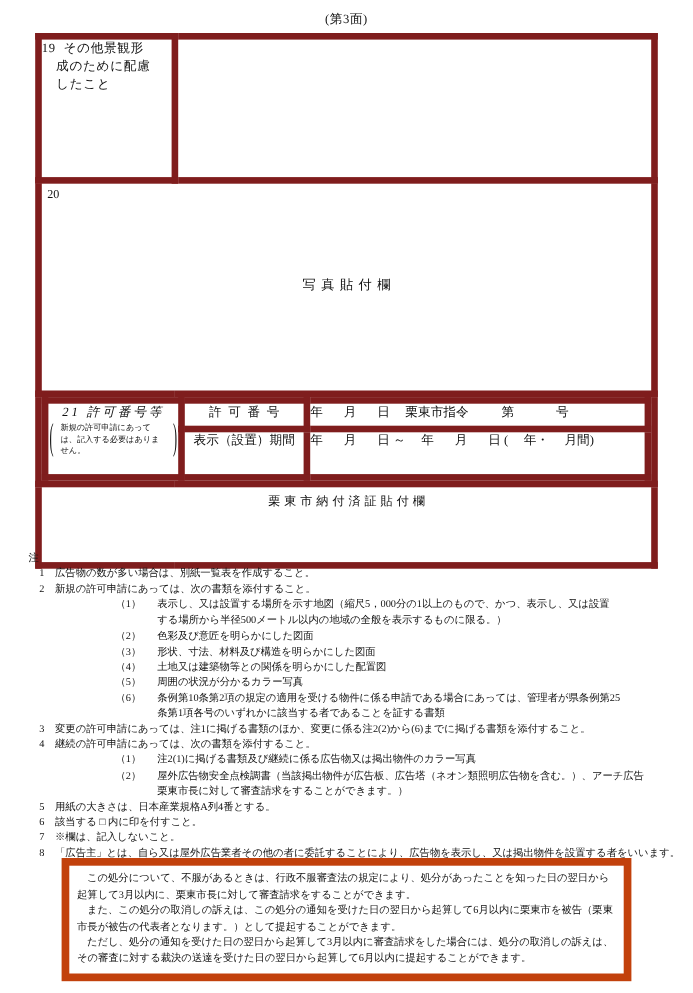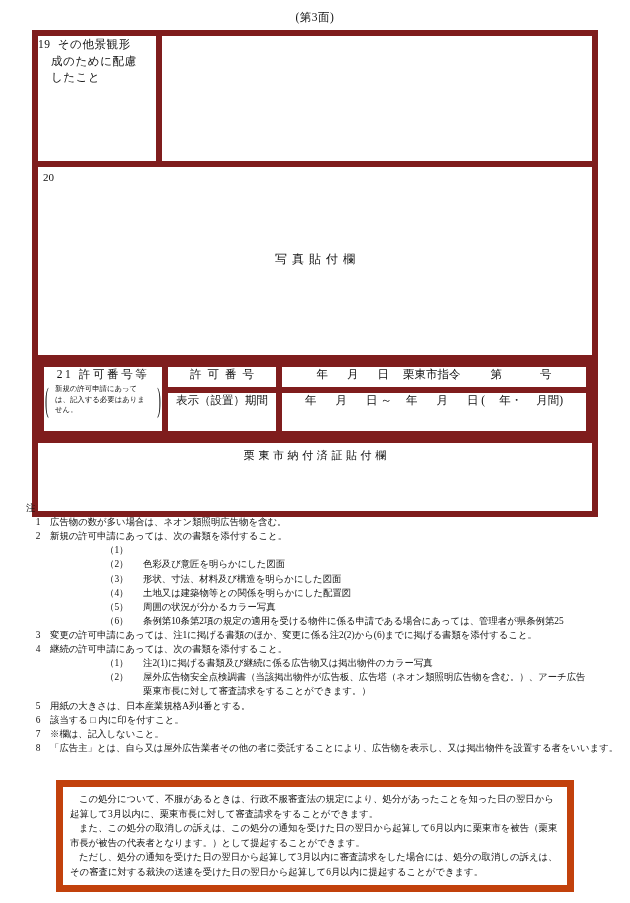--- a/index.html
+++ b/index.html
@@ -93,20 +93,21 @@
   .cell-21-label {
     width: 118px;
     padding: 3px 3px 4px 3px;
     vertical-align: top;
   }
   .label-21-title {
     font-size: 11.5px;
     letter-spacing: 2.6px;
     text-align: center;
     white-space: nowrap;
+    font-style: italic;
   }
   .label-21-note {
     position: relative;
     margin-top: 2px;
     padding: 0 11px;
     font-size: 7.4px;
     line-height: 1.42;
     text-align: left;
   }
   .label-21-note .paren {
@@ -123,21 +124,20 @@
     width: 108px;
     font-size: 11.5px;
     text-align: center;
     white-space: nowrap;
   }
   .cell-21-key.spaced { letter-spacing: 6px; text-indent: 6px; }
   .cell-21-row1 { height: 20px; }
   .cell-21-row2 { height: 38px; margin-top: 20px; }
   .cell-21-val {
     font-size: 11.5px;
-    text-align: center;
     white-space: nowrap;
     padding: 0 6px;
   }
   .cell-21-val .sp1 { display: inline-block; width: 19px; }
   .cell-21-val .sp2 { display: inline-block; width: 14px; }
   .cell-21-val .sp3 { display: inline-block; width: 30px; }
   .cell-21-val .sp4 { display: inline-block; width: 38px; }
 
   
   .cell-payment {
@@ -269,49 +269,50 @@
         </td>
       </tr>
     </tbody>
   </table>
 
   <div class="notes">
     <div class="notes-head">注</div>
 
     <div class="note-row">
       <span class="note-num">1</span>
-      <span class="note-body">広告物の数が多い場合は、ネオン類照明広告物を含む。</span>
+      <span class="note-body">広告物の数が多い場合は、別紙一覧表を作成すること。</span>
     </div>
 
     <div class="note-row">
       <span class="note-num">2</span>
       <span class="note-body">新規の許可申請にあっては、次の書類を添付すること。</span>
     </div>
     <div class="sub-row">
       <span class="sub-num">（1）</span>
+      <span class="sub-body"><span>表示し、又は設置する場所を示す地図（縮尺5，000分の1以上のもので、かつ、表示し、又は設置</span><span class="cont">する場所から半径500メートル以内の地域の全般を表示するものに限る。）</span></span>
     </div>
     <div class="sub-row">
       <span class="sub-num">（2）</span>
       <span class="sub-body">色彩及び意匠を明らかにした図面</span>
     </div>
     <div class="sub-row">
       <span class="sub-num">（3）</span>
       <span class="sub-body">形状、寸法、材料及び構造を明らかにした図面</span>
     </div>
     <div class="sub-row">
       <span class="sub-num">（4）</span>
       <span class="sub-body">土地又は建築物等との関係を明らかにした配置図</span>
     </div>
     <div class="sub-row">
       <span class="sub-num">（5）</span>
       <span class="sub-body">周囲の状況が分かるカラー写真</span>
     </div>
     <div class="sub-row">
       <span class="sub-num">（6）</span>
-      <span class="sub-body"><span>条例第10条第2項の規定の適用を受ける物件に係る申請である場合にあっては、管理者が県条例第25</span></span>
+      <span class="sub-body"><span>条例第10条第2項の規定の適用を受ける物件に係る申請である場合にあっては、管理者が県条例第25</span><span class="cont">条第1項各号のいずれかに該当する者であることを証する書類</span></span>
     </div>
 
     <div class="note-row">
       <span class="note-num">3</span>
       <span class="note-body">変更の許可申請にあっては、注1に掲げる書類のほか、変更に係る注2(2)から(6)までに掲げる書類を添付すること。</span>
     </div>
 
     <div class="note-row">
       <span class="note-num">4</span>
       <span class="note-body">継続の許可申請にあっては、次の書類を添付すること。</span>

